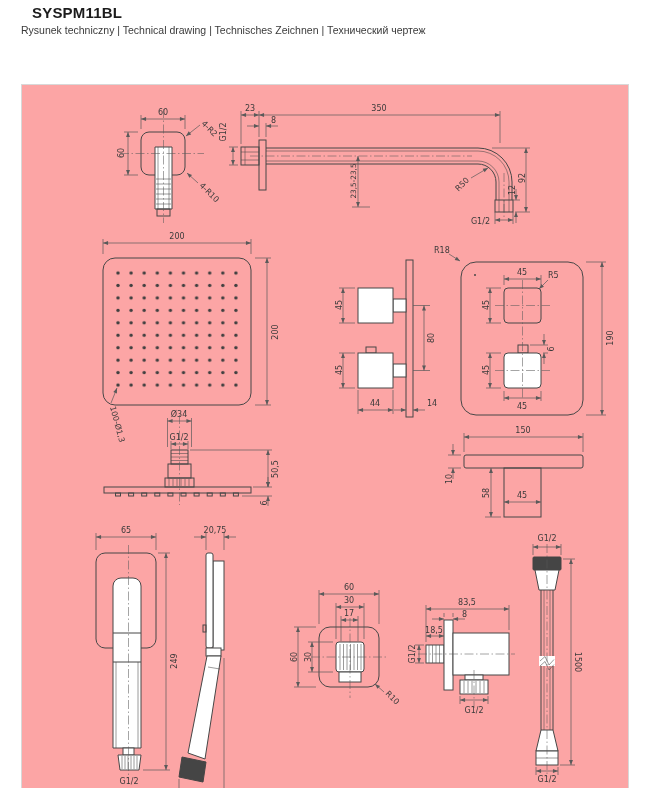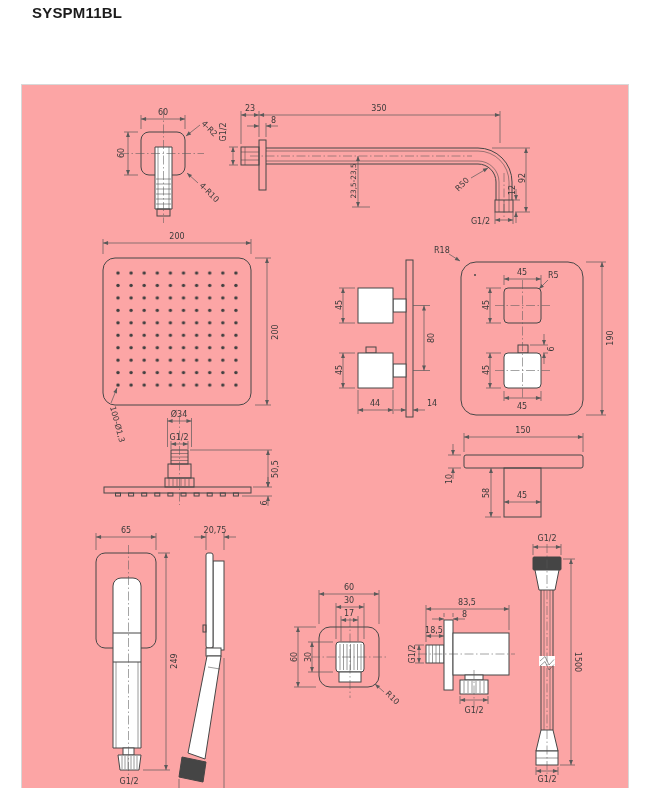--- a/index.html
+++ b/index.html
@@ -20,20 +20,21 @@
   text{font:8px "DejaVu Sans",sans-serif;fill:#3a3a3a;}
   text.mid{text-anchor:middle;}
   text.end{text-anchor:end;}
   text.sm{font-size:7.3px;}
 </style>
 </head>
 <body>
 
 <div class="hdr">
   <div class="title">SYSPM11BL</div>
+  <div class="subtitle">Rysunek techniczny | Technical drawing | Technisches Zeichnen | Технический чертеж</div>
 </div>
 
 <div class="sheet">
 <svg width="606" height="725" viewBox="0 0 606 725">
 <defs>
   <marker id="m" viewBox="0 0 10 10" refX="9" refY="5" markerWidth="10" markerHeight="8" orient="auto-start-reverse">
     <path d="M0,1.5 L9,5 L0,8.5 Z" fill="#5a5a5a"></path>
   </marker>
   <pattern id="holes" x="89.45" y="181.8" width="13.1" height="12.45" patternUnits="userSpaceOnUse">
     <circle cx="6.55" cy="6.2" r="1.7" fill="#3f3f3f"></circle>

